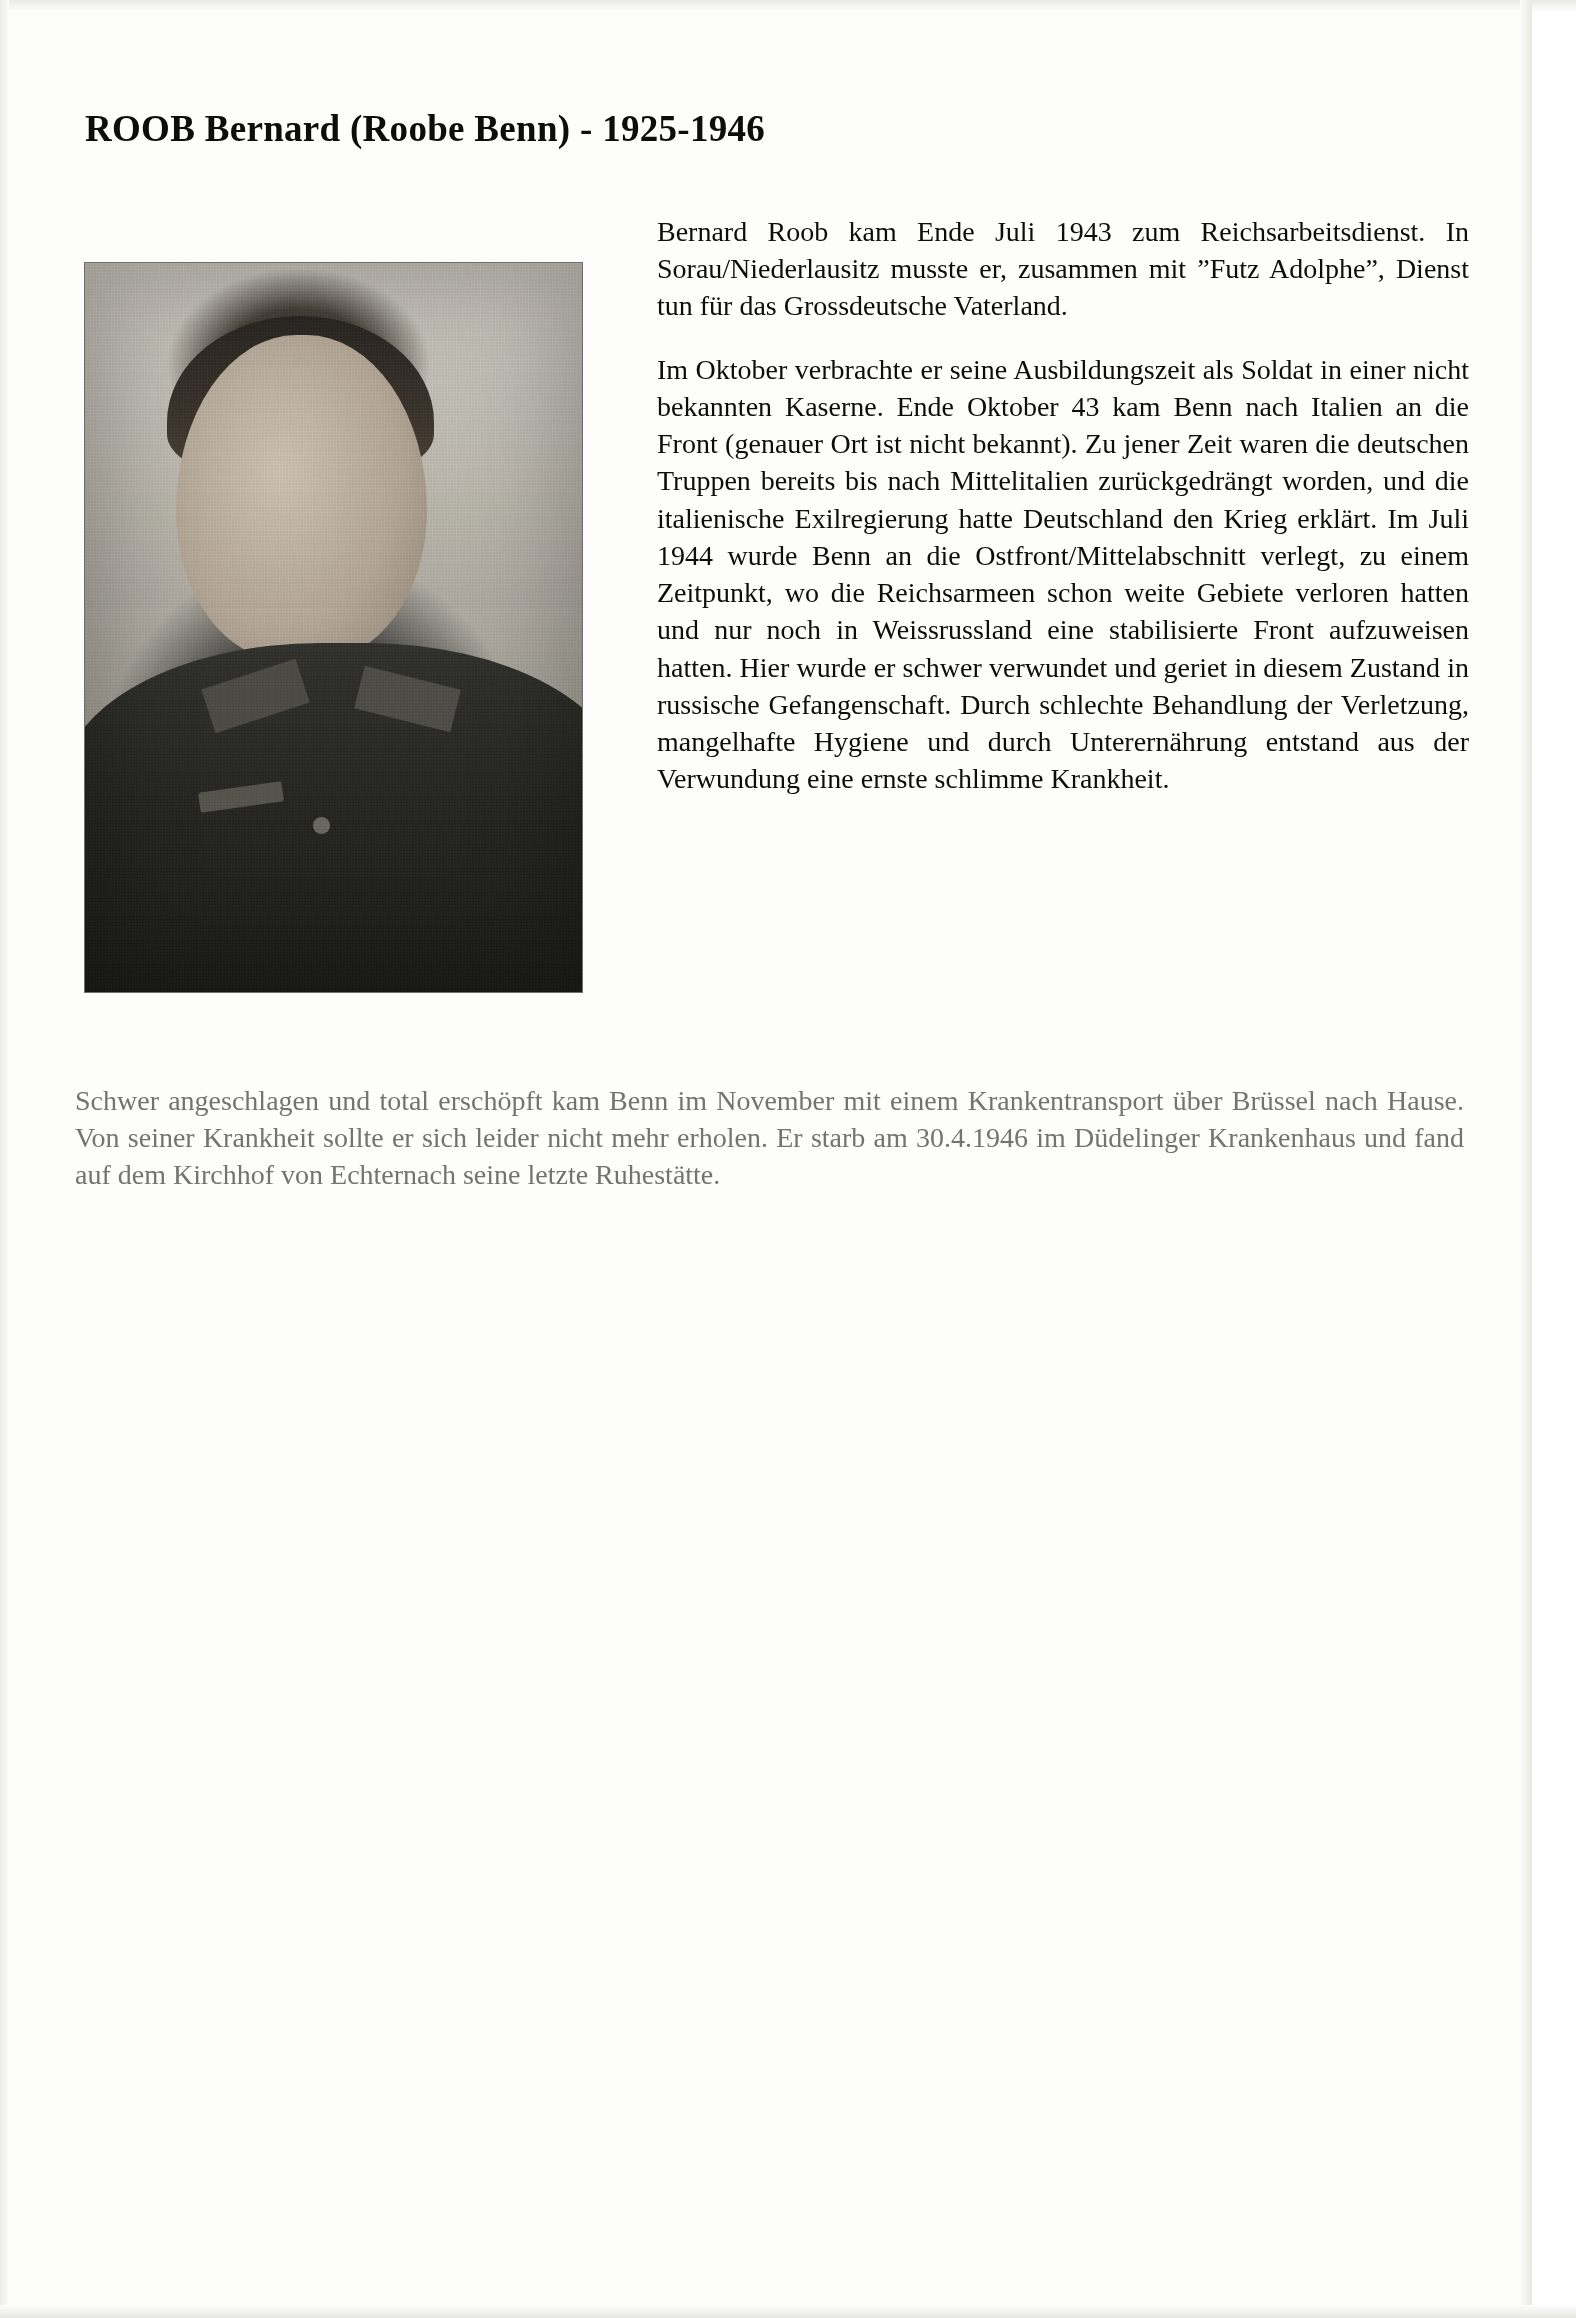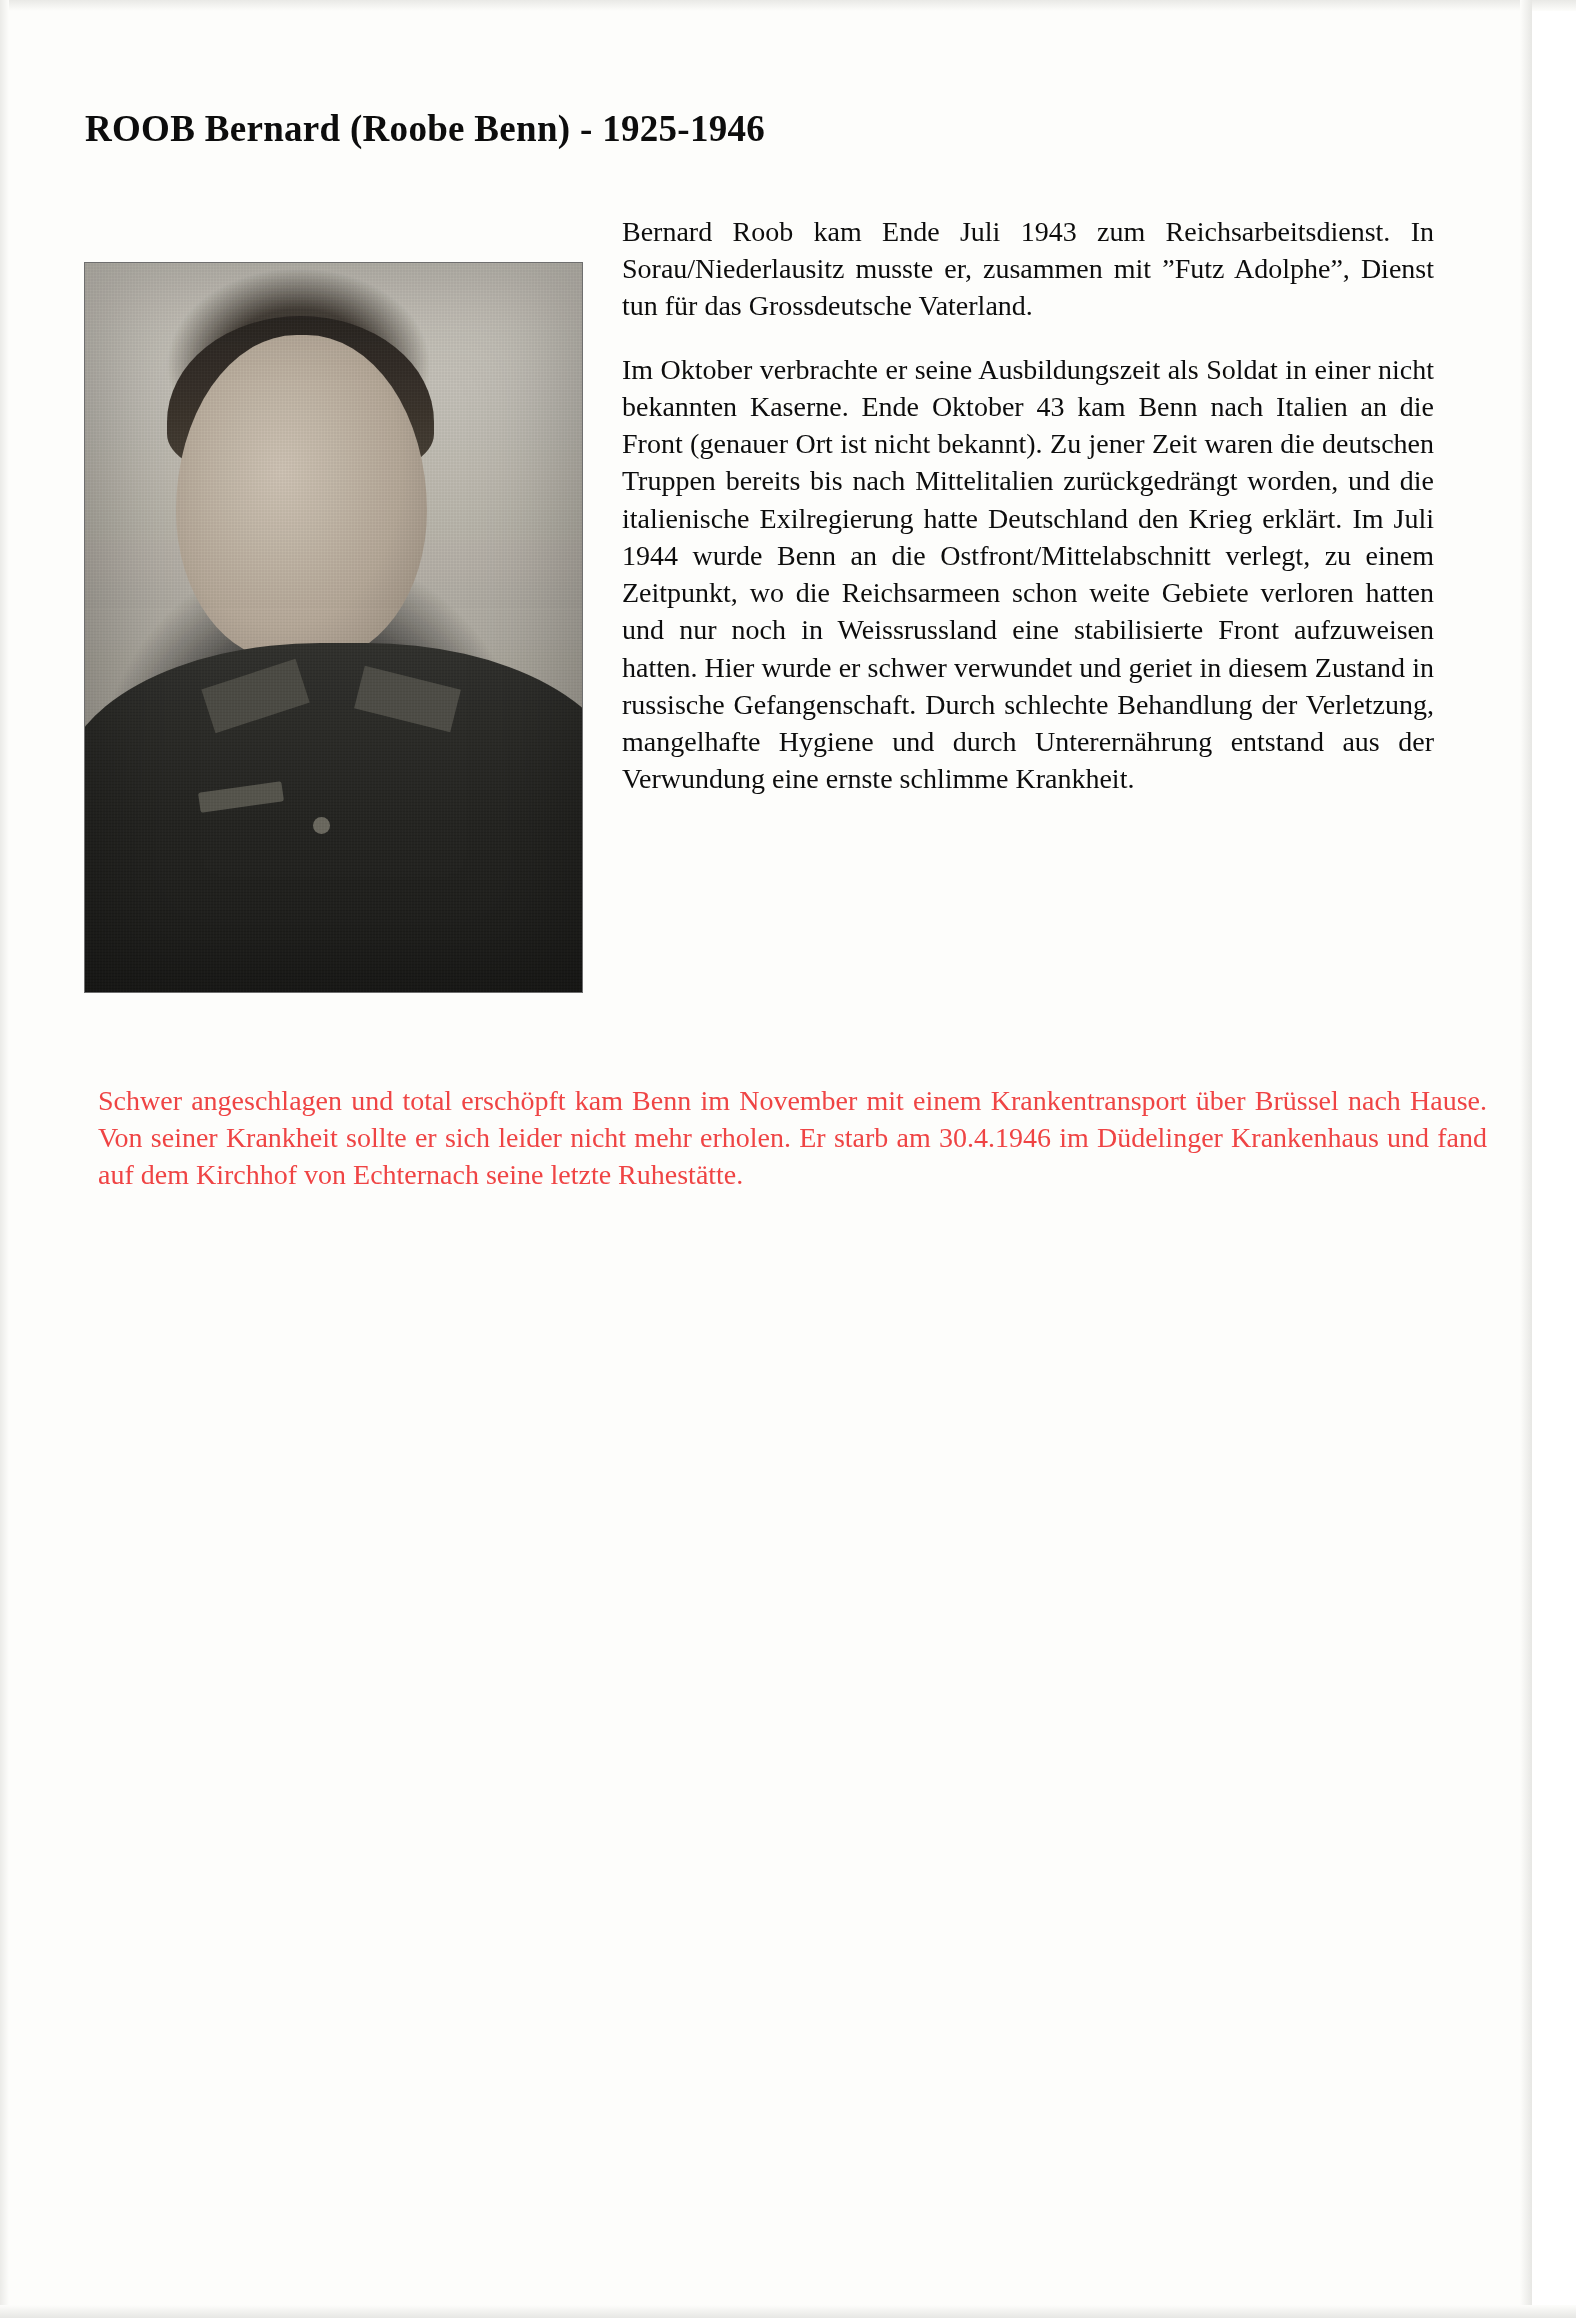--- a/index.html
+++ b/index.html
@@ -152,42 +152,42 @@
     background: #6a685e;
   }
   .portrait .vignette {
     position: absolute;
     inset: 0;
     box-shadow: inset 0 0 91px 23px rgba(0,0,0,0.22);
   }
 
   .col-right {
     position: absolute;
-    left: 622px;
+    left: 657px;
     top: 213px;
     width: 812px;
     font-size: 28px;
     line-height: 1.33;
     text-align: justify;
     color: #0d0d0d;
   }
   .col-right p {
     margin: 0 0 26px 0;
   }
   .col-right p:last-child { margin-bottom: 16px; }
 
   .footer-text {
     position: absolute;
-    left: 98px;
+    left: 75px;
     top: 1082px;
     width: 1389px;
     font-size: 28px;
     line-height: 1.33;
     text-align: justify;
-    color: #ef4444;
+    color: #737373;
   }
   .footer-text p { margin: 0; }
 </style>
 </head>
 <body>
 
 <div class="page">
 
   <div class="scan-edge-top"></div>
   <div class="scan-edge-left"></div>

